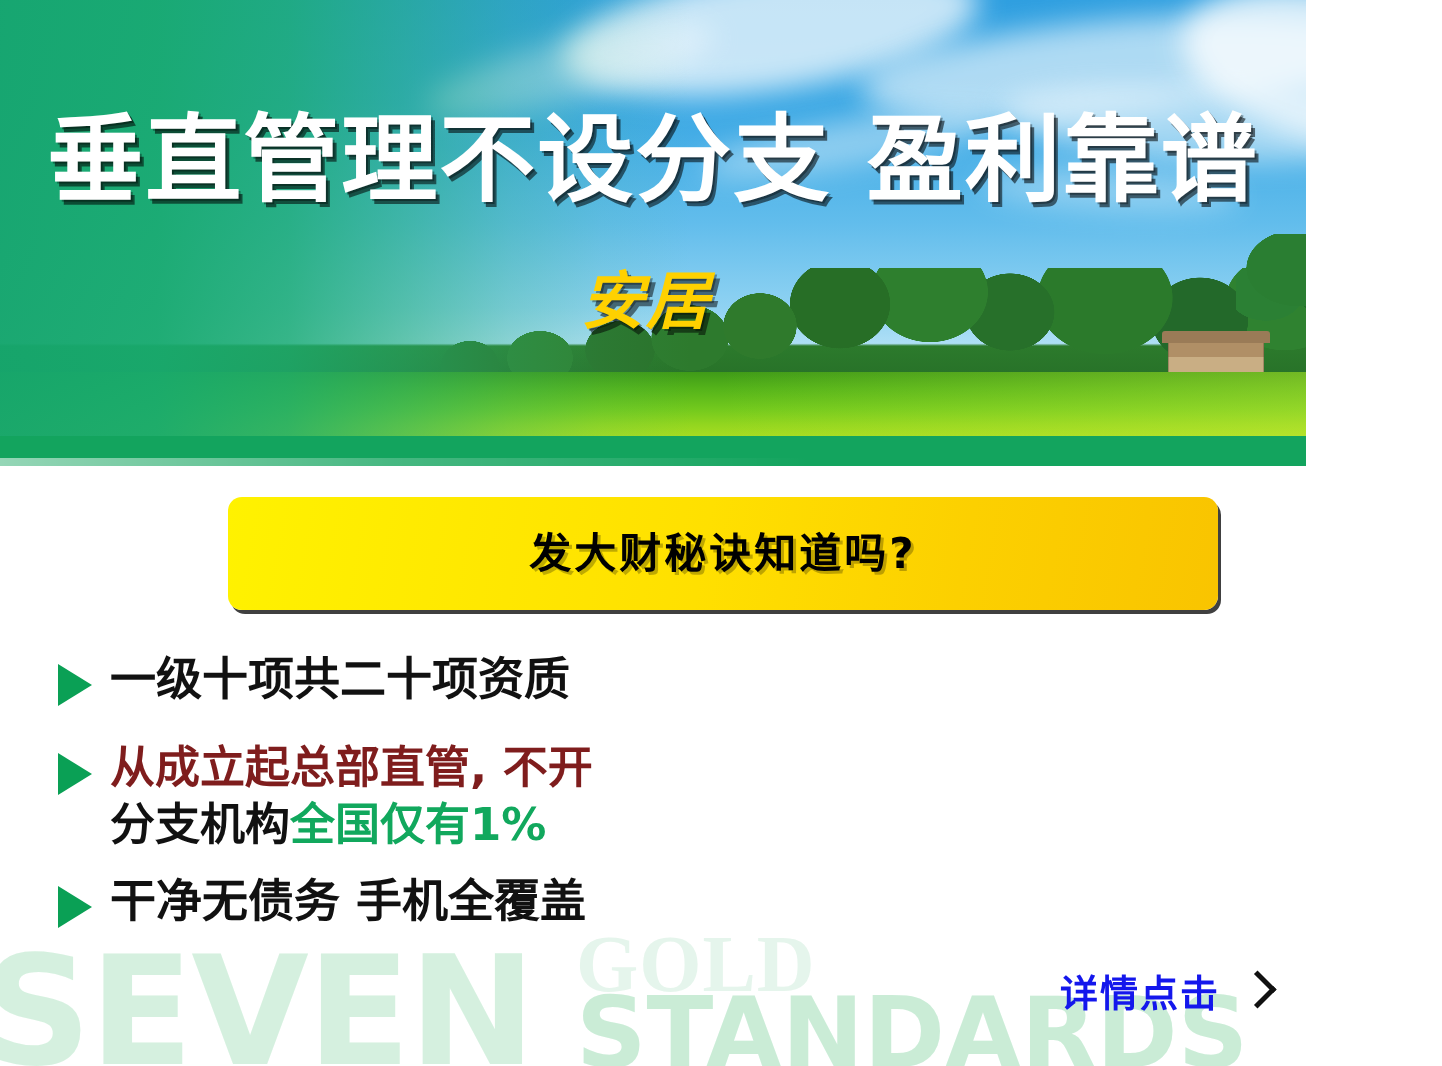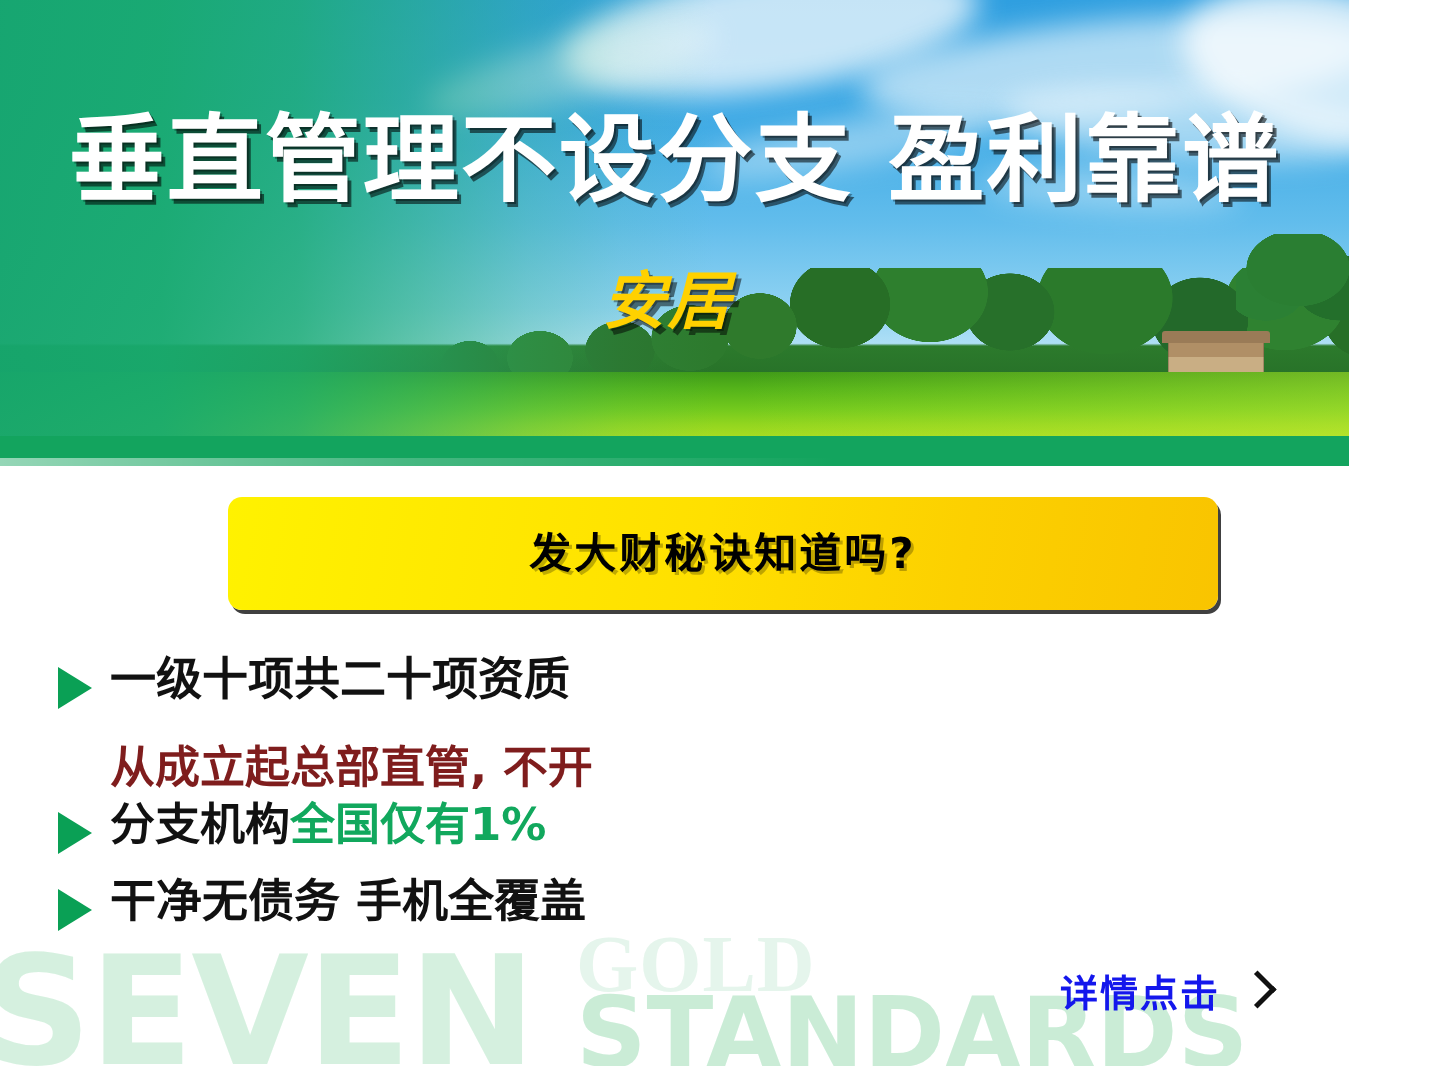--- a/index.html
+++ b/index.html
@@ -7,21 +7,21 @@
   body{
     width:1442px;height:1066px;
     background:#ffffff;
     font-family:"Liberation Sans","DejaVu Sans",sans-serif;
     overflow:hidden;
     position:relative;
   }
   .page{position:relative;width:1442px;height:1066px;overflow:hidden;background:#fff;}
 
   
-  .hero{position:absolute;left:0;top:0;width:1306px;height:466px;overflow:hidden;padding-left:43px;}
+  .hero{position:absolute;left:0;top:0;width:1306px;height:466px;overflow:hidden;}
 
   
   .sky{position:absolute;inset:0;
     background:
       linear-gradient(180deg,#2f9fe0 0%, #3aa7e4 22%, #62bdec 48%, #8fd2f2 66%, #bfe6f7 78%, #d8f0fa 86%);
   }
   
   .cloud{position:absolute;border-radius:50%;background:rgba(255,255,255,.85);filter:blur(14px);}
   .c1{left:560px;top:-30px;width:420px;height:120px;transform:rotate(-8deg);opacity:.85;}
   .c2{left:860px;top:20px;width:520px;height:96px;transform:rotate(-5deg);opacity:.7;}
@@ -146,21 +146,21 @@
     font-weight:bold;font-size:98px;line-height:1;letter-spacing:0px;
     color:#bde8cd;opacity:.8;
   }
 
   
   .features{position:absolute;left:0;top:650px;width:1442px;height:330px;}
   .col{position:absolute;top:0;}
   .col-left{left:58px;width:620px;}
   .col-right{left:698px;width:720px;}
 
-  .bullet{display:flex;align-items:flex-end;margin-bottom:26px;}
+  .bullet{display:flex;align-items:flex-start;margin-bottom:26px;}
   .tri{
     flex:0 0 auto;width:0;height:0;margin-top:14px;margin-right:18px;
     border-top:21px solid transparent;border-bottom:21px solid transparent;
     border-left:34px solid #0aa055;
   }
   .btext{
     font-family:"DejaVu Sans","Liberation Sans",sans-serif;
     font-weight:bold;font-size:45px;line-height:1.28;color:#111;
     letter-spacing:0px;
   }

